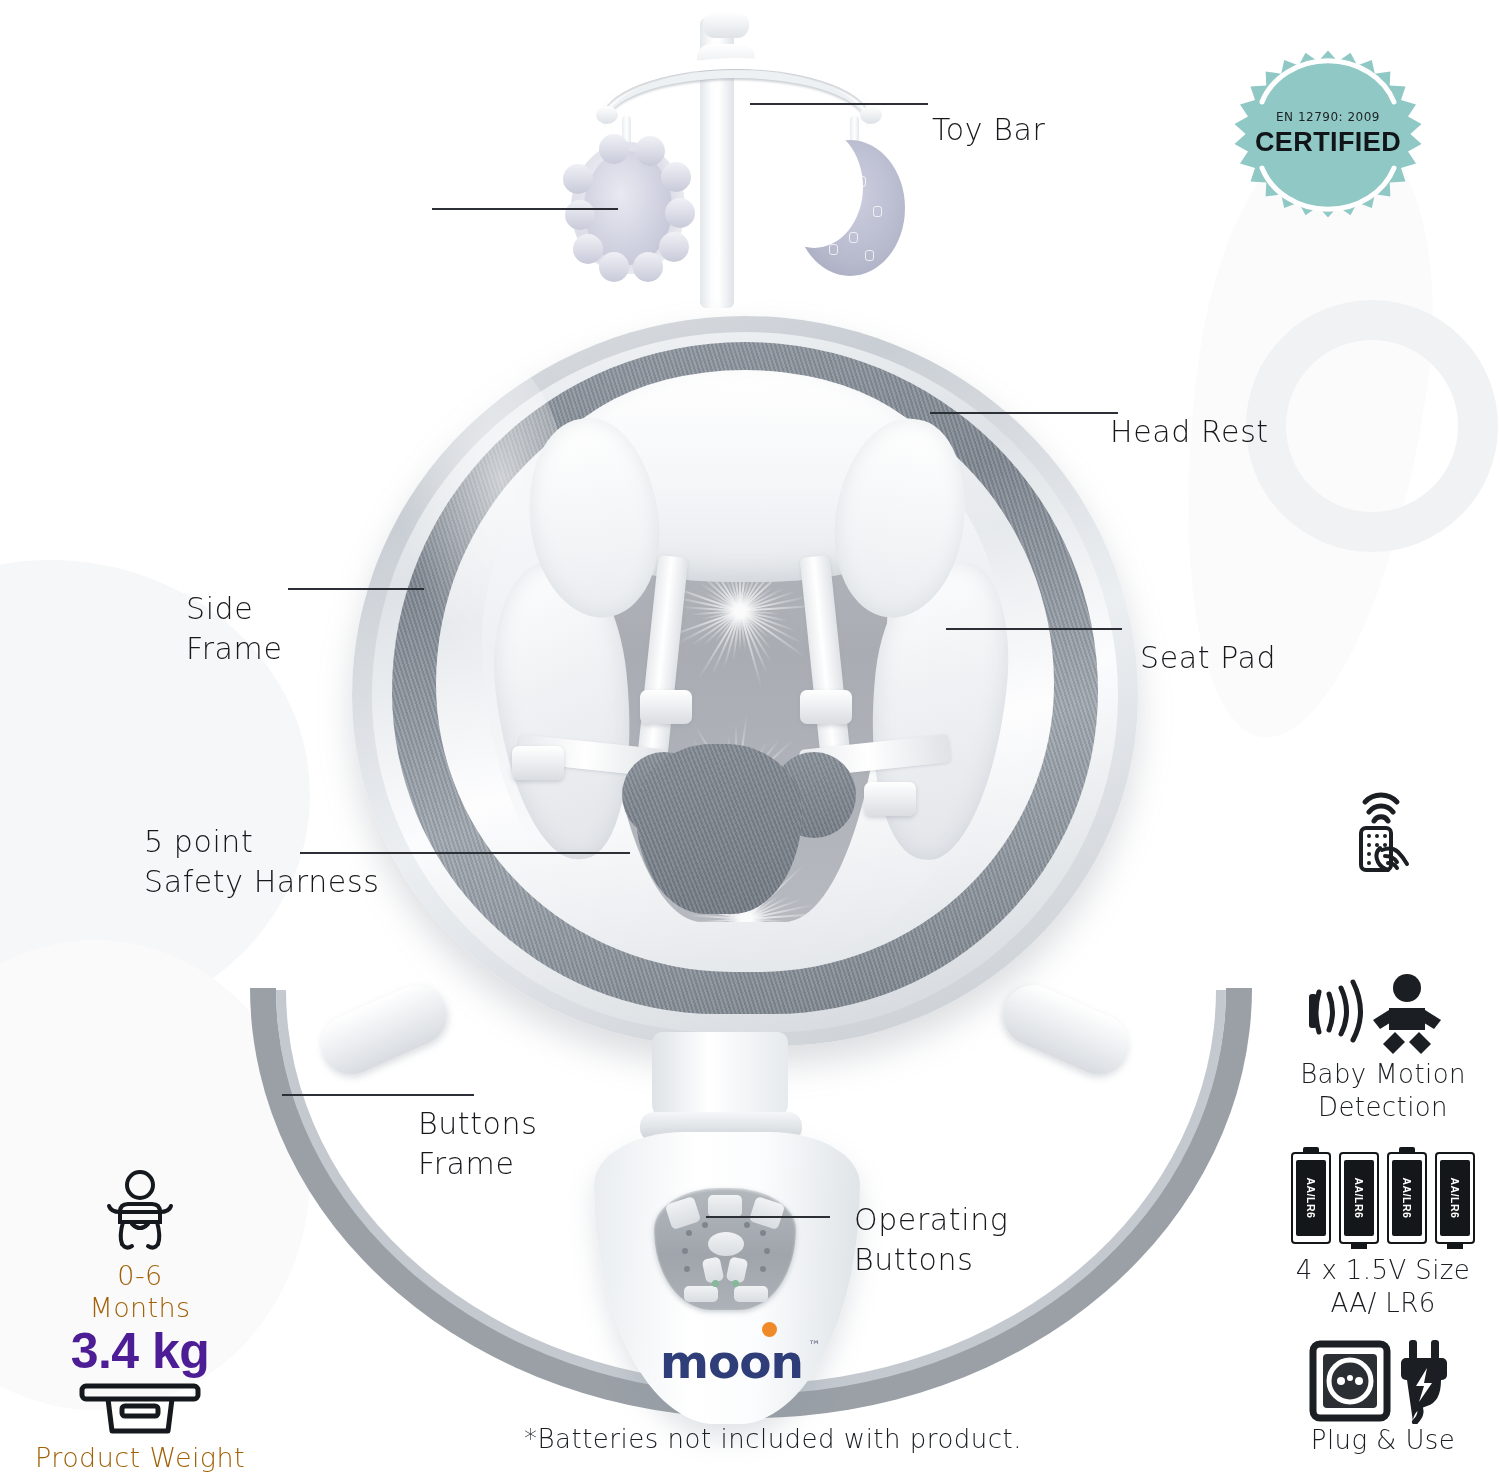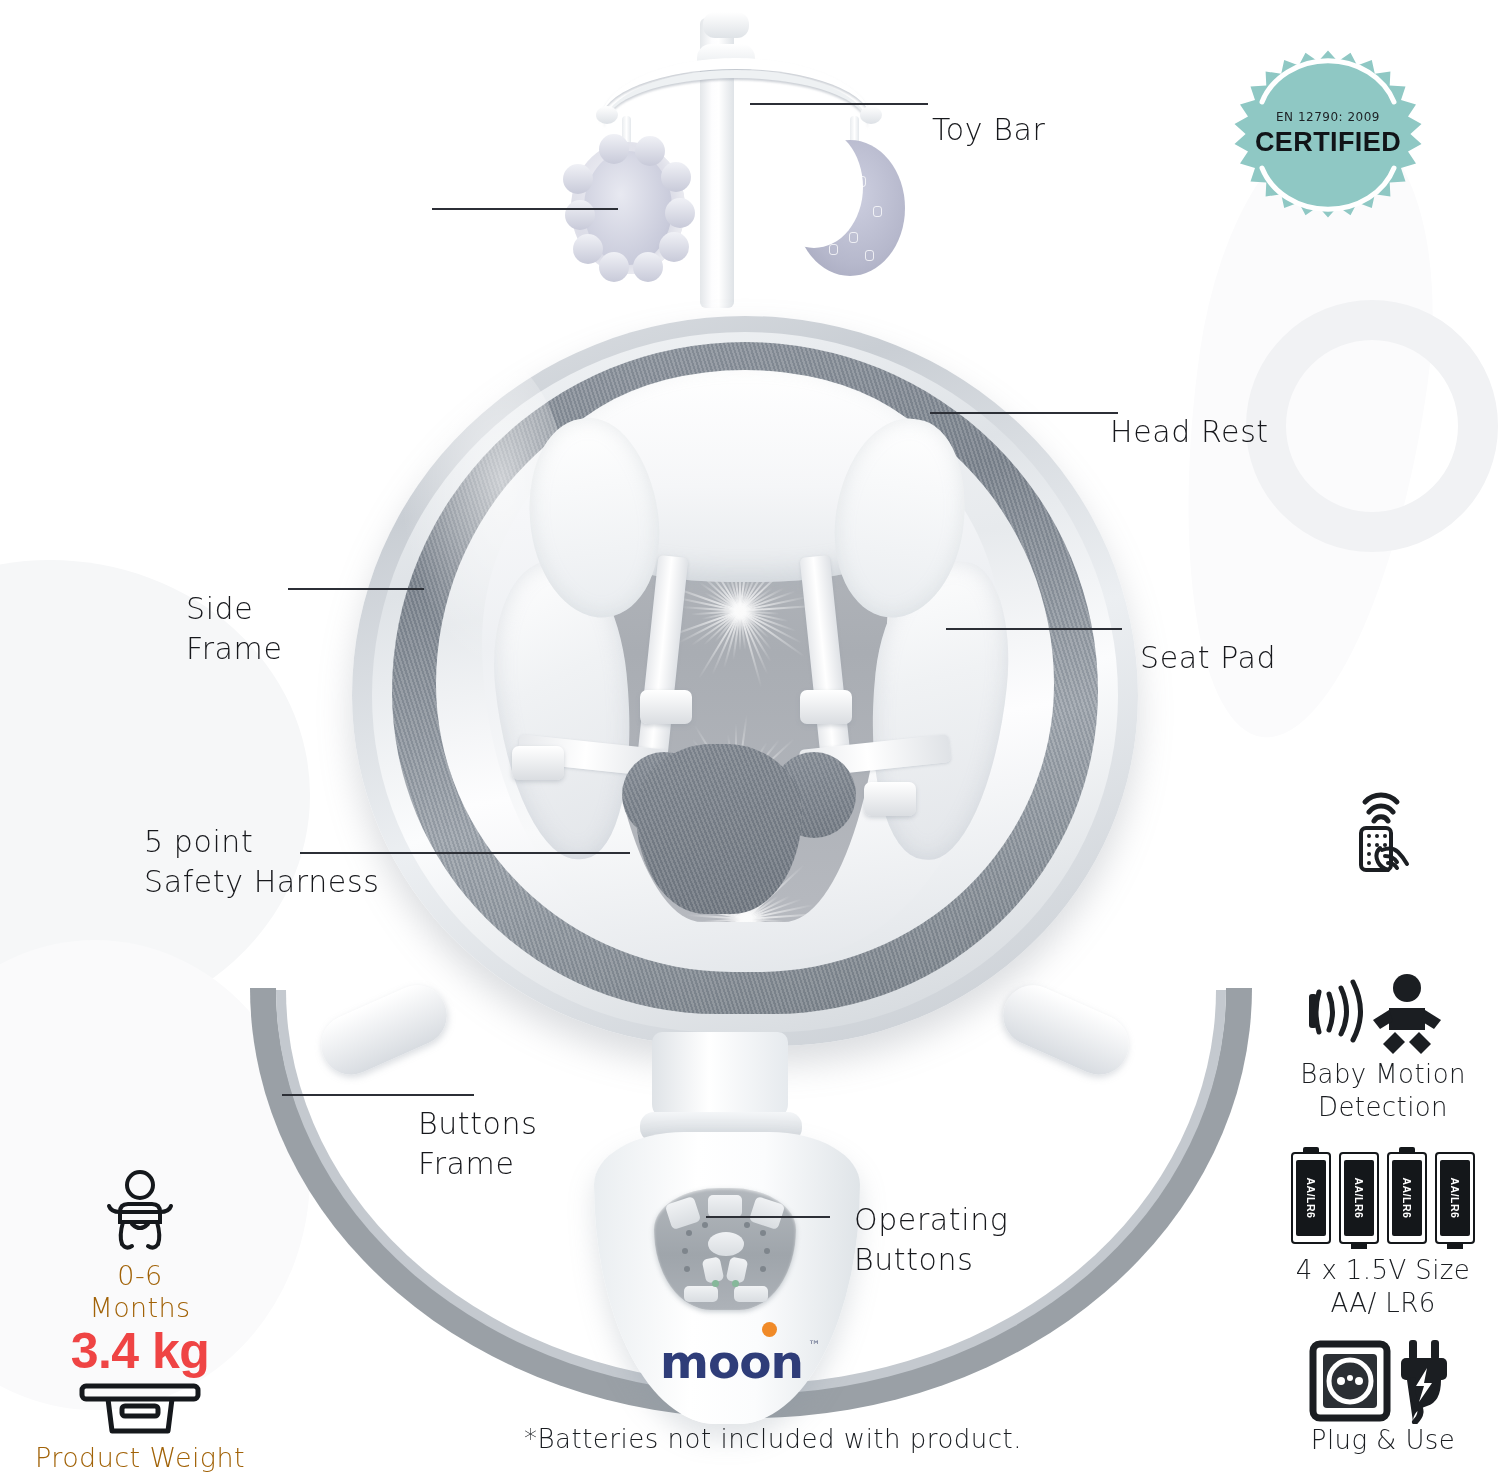--- a/index.html
+++ b/index.html
@@ -351,21 +351,21 @@
   }
 
   
   .stat { position:absolute; width:220px; text-align:center; }
   .stat .stext {
     font-family:"DejaVu Sans", sans-serif; font-weight:300;
     font-size:27px; line-height:1.2; color:#a16207; white-space:pre-line; letter-spacing:.4px;
   }
   .weight-num {
     font-family:"Liberation Sans", sans-serif; font-weight:700;
-    font-size:50px; color:#ef4444; letter-spacing:-.5px;
+    font-size:50px; color:#4c1d95; letter-spacing:-.5px;
   }
 
   
   .footnote {
     position:absolute; left:524px; top:1424px;
     font-family:"DejaVu Sans", sans-serif; font-weight:300;
     font-size:26px; color:#1a1d21; letter-spacing:.5px;
   }
 </style>
 </head>

